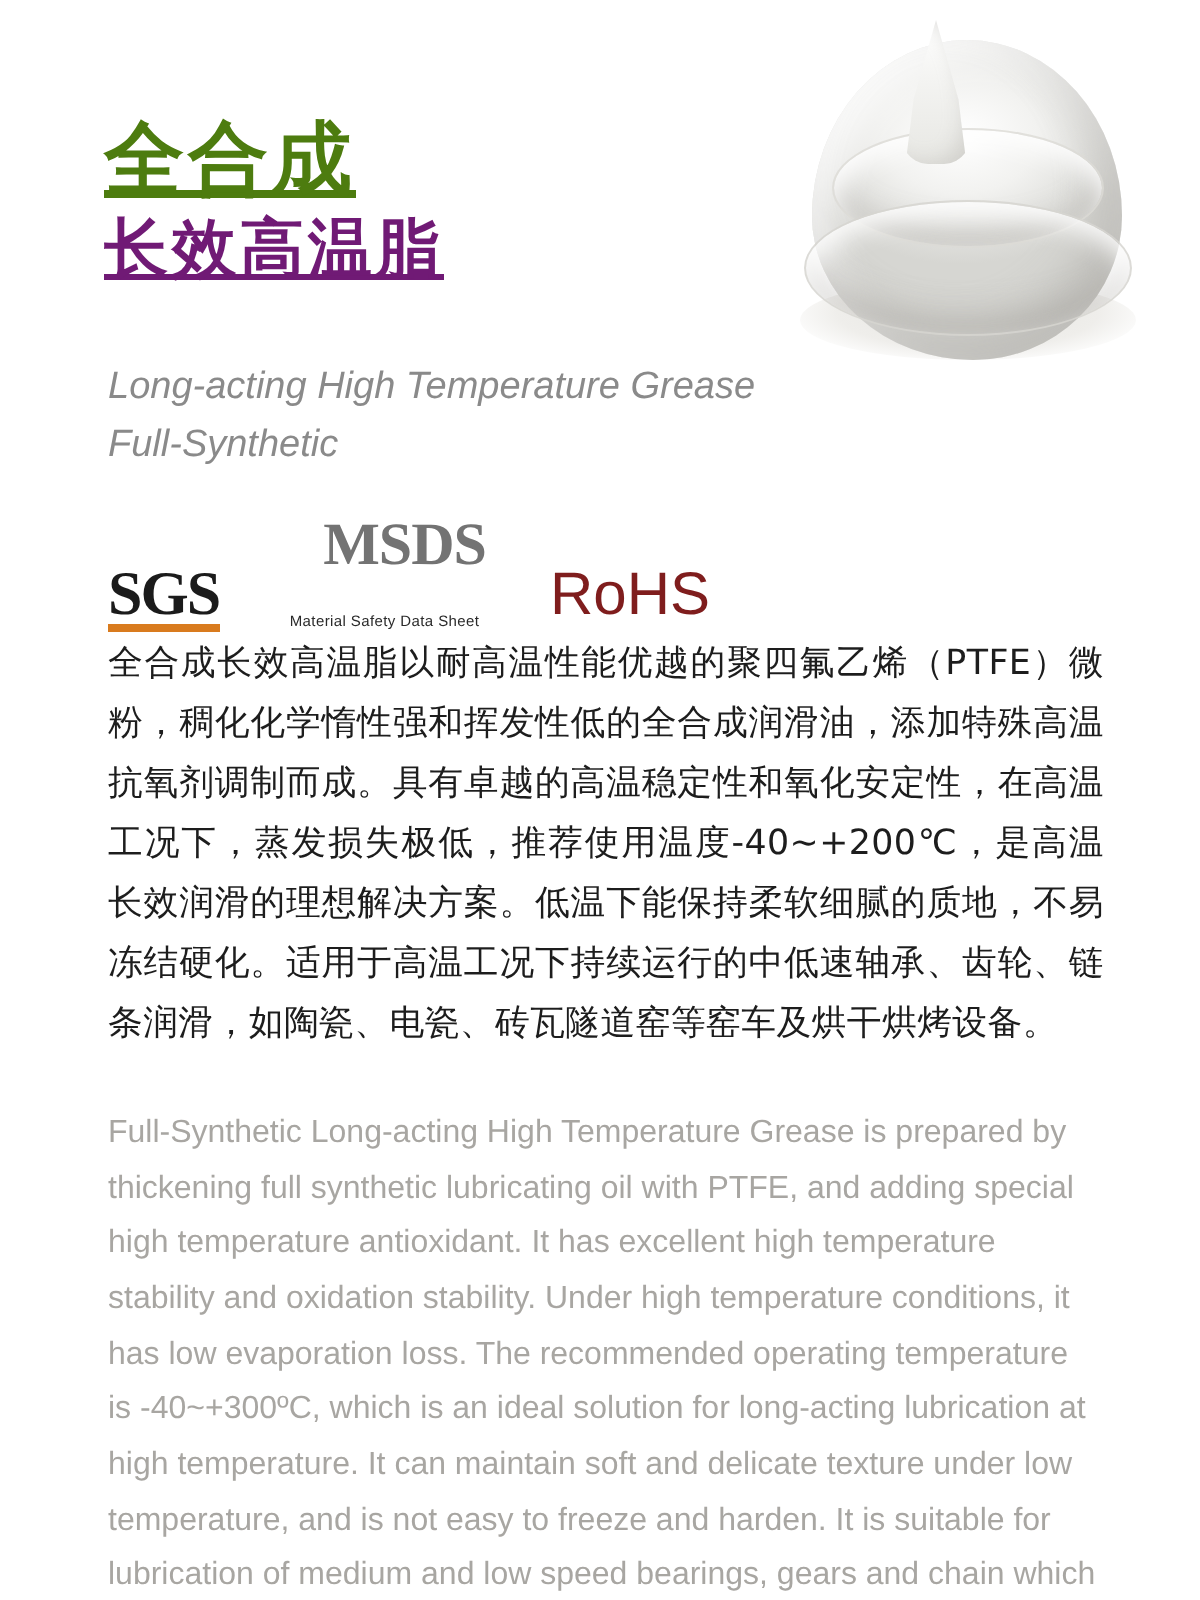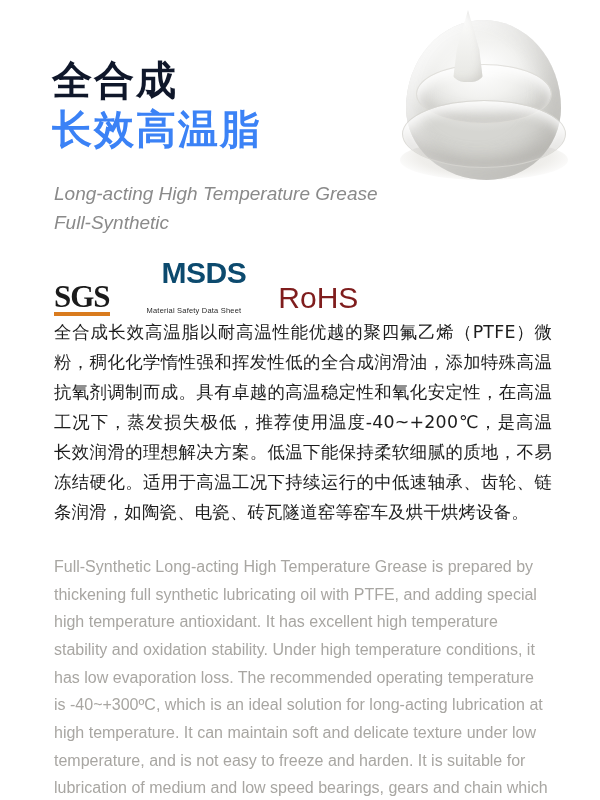--- a/index.html
+++ b/index.html
@@ -82,33 +82,35 @@
   
   .title-block {
     position: absolute;
     left: 52px;
     top: 56px;
   }
   .title-cn-1 {
     font-family: "DejaVu Sans", "Liberation Sans", sans-serif;
     font-size: 40px;
     font-weight: bold;
-    color: #0f172a;
+    color: #4d7c0f;
     letter-spacing: 2px;
     line-height: 1.22;
     margin: 0;
+    text-decoration: underline;
   }
   .title-cn-2 {
     font-family: "DejaVu Sans", "Liberation Sans", sans-serif;
-    font-size: 40px;
-    font-weight: bold;
-    color: #3b82f6;
+    font-size: 32px;
+    font-weight: bold;
+    color: #701a75;
     letter-spacing: 2px;
     line-height: 1.22;
     margin: 0;
+    text-decoration: underline;
   }
   .title-en {
     position: absolute;
     left: 54px;
     top: 180px;
     width: 430px;
     font-family: "Liberation Sans", sans-serif;
     font-style: italic;
     font-size: 19px;
     color: #8a8a8a;
@@ -146,24 +148,24 @@
     height: 4px;
     background: #d97b1e;
   }
   .msds-logo {
     display: flex;
     flex-direction: column;
     align-items: center;
     line-height: 1;
   }
   .msds-main {
-    font-family: Liberation Sans, sans-serif;
+    font-family: Liberation Serif, serif;
     font-weight: bold;
     font-size: 30px;
-    color: #0c4a6e;
+    color: #737373;
     letter-spacing: -0.5px;
     margin-left: 20px;
   }
   .msds-sub {
     font-family: "Liberation Sans", sans-serif;
     font-size: 7.5px;
     color: #2a2a2a;
     letter-spacing: 0.2px;
     margin-top: 19px;
   }

